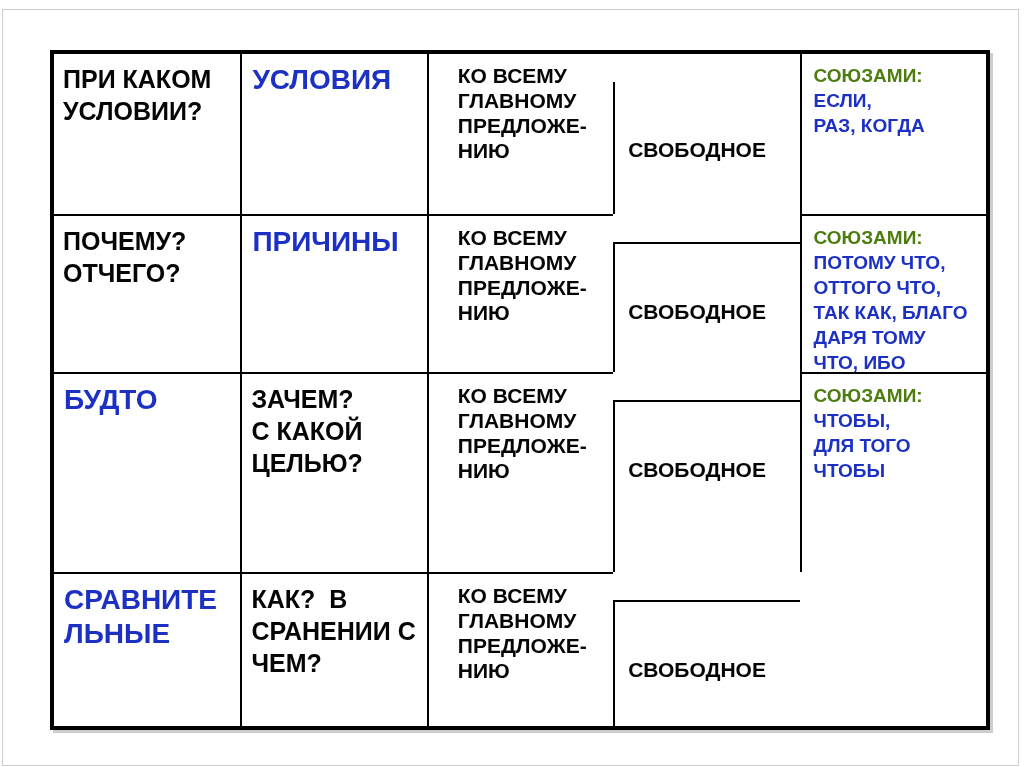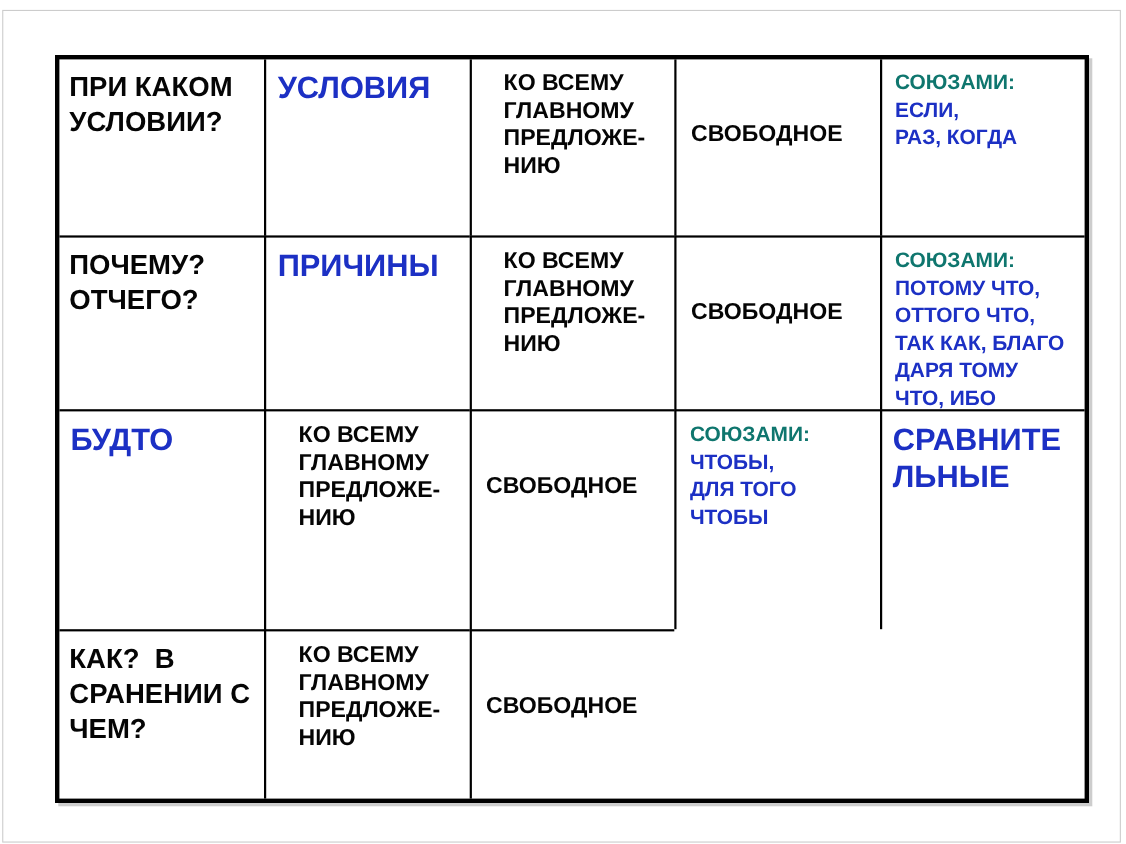--- a/index.html
+++ b/index.html
@@ -36,27 +36,27 @@
   .ct{ 
     font-size:28px;line-height:34px;color:#1c30c4;white-space:pre-wrap;
   }
   .cq{ 
     font-size:25px;line-height:32px;white-space:pre-wrap;padding-left:9px;padding-right:2px;
   }
   .ca{ 
     font-size:21px;line-height:25px;white-space:pre-wrap;padding-left:29px;
   }
   .cp{ 
-    font-size:21px;line-height:25px;padding-top:55px;padding-left:13px;
+    font-size:21px;line-height:25px;padding-top:55px;padding-left:13px;margin-top:28px;
   }
   .cc{ 
     font-size:19px;line-height:25px;white-space:pre-wrap;padding-left:12px;padding-right:2px;
   }
   .cc .conj{color:#1c30c4;white-space:pre-wrap;}
-  .cc .lbl{color:#0f766e;}
+  .cc .lbl{color:#4d7c0f;}
 </style>
 </head>
 <body>
 
 <div class="slide-frame"></div>
 
 <div class="tbl">
 
   <div class="cell cq">ПРИ КАКОМ
 УСЛОВИИ?</div>
@@ -79,20 +79,23 @@
 НИЮ</div>
   <div class="cell cp">СВОБОДНОЕ</div>
   <div class="cell cc"><span class="lbl">СОЮЗАМИ:</span><span class="conj">
 ПОТОМУ ЧТО,
 ОТТОГО ЧТО,
 ТАК КАК, БЛАГО
 ДАРЯ ТОМУ
 ЧТО, ИБО</span></div>
 
   <div class="cell ct">БУДТО</div>
+  <div class="cell cq">ЗАЧЕМ?
+С КАКОЙ
+ЦЕЛЬЮ?</div>
   <div class="cell ca">КО ВСЕМУ
 ГЛАВНОМУ
 ПРЕДЛОЖЕ-
 НИЮ</div>
   <div class="cell cp">СВОБОДНОЕ</div>
   <div class="cell cc"><span class="lbl">СОЮЗАМИ:</span><span class="conj">
 ЧТОБЫ,
 ДЛЯ ТОГО
 ЧТОБЫ</span></div>
 

